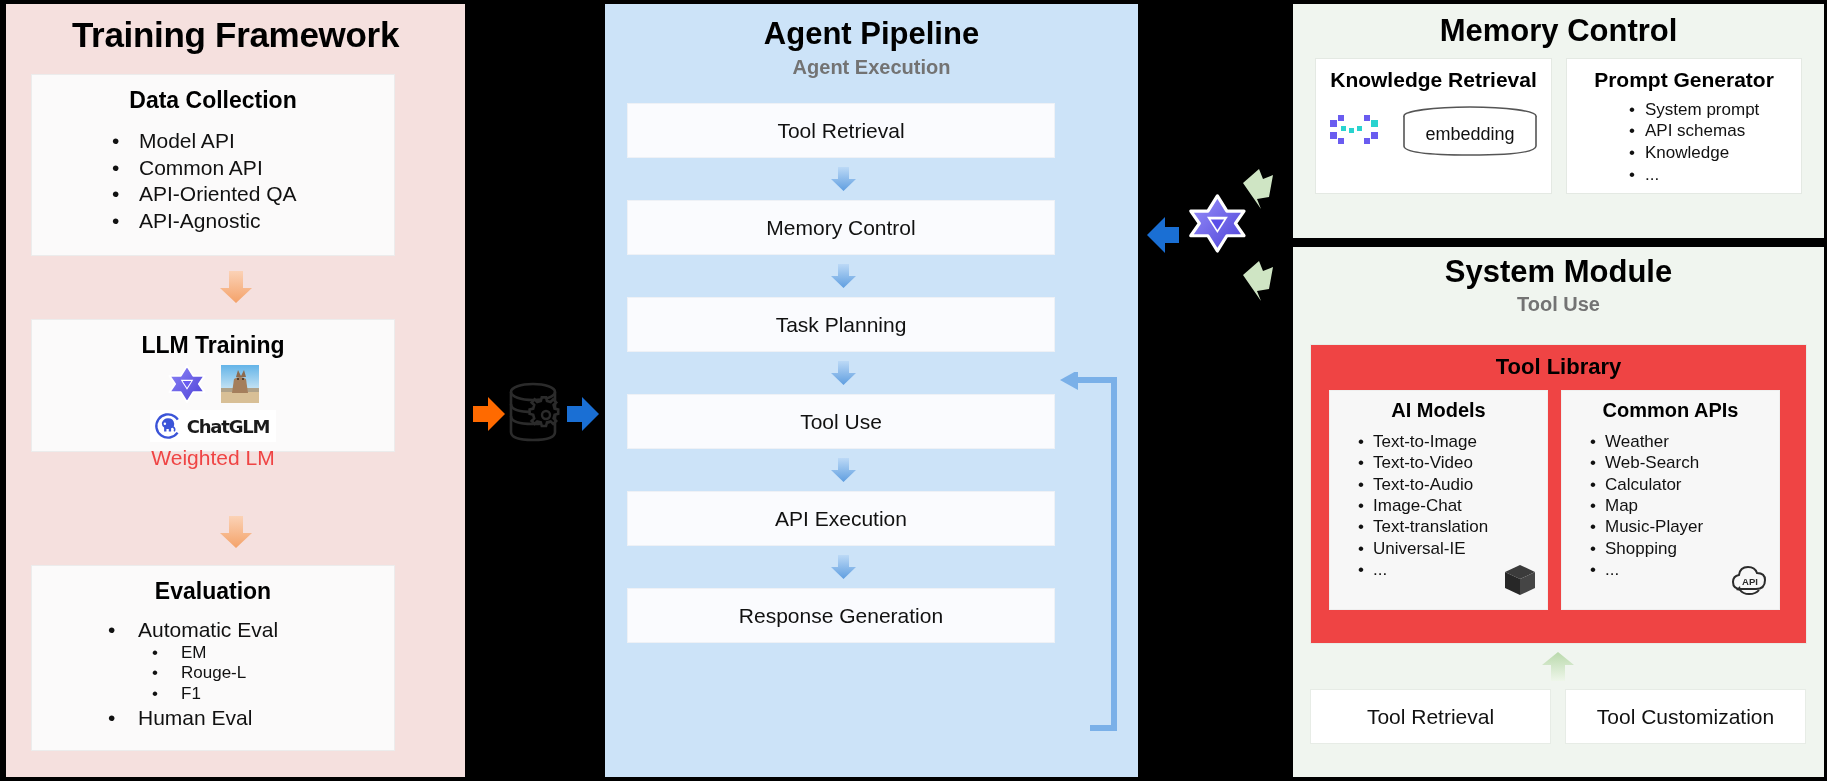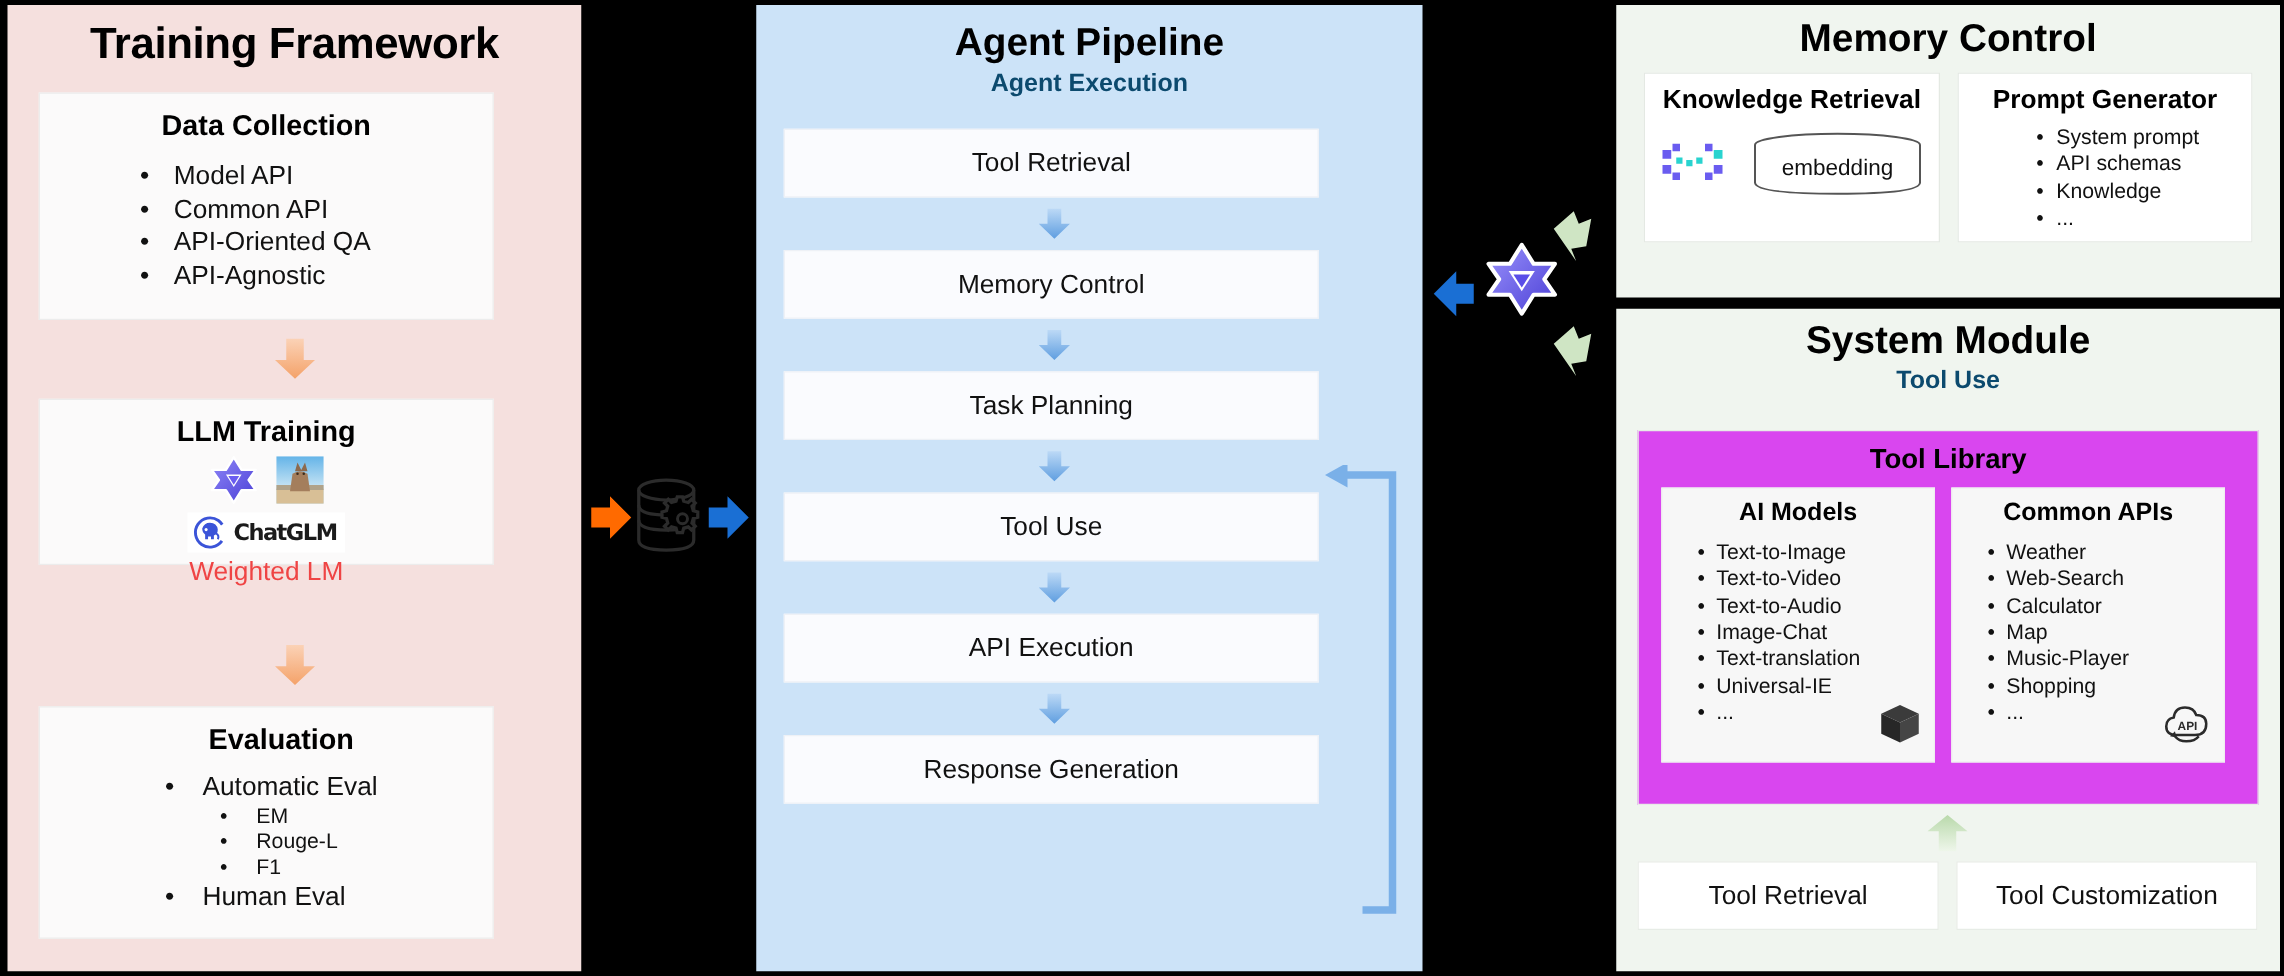--- a/index.html
+++ b/index.html
@@ -15,21 +15,21 @@
   .panel { position: absolute; }
   .panel-title {
     text-align: center;
     font-weight: bold;
     color: #000;
     line-height: 1.05;
   }
   .panel-subtitle {
     text-align: center;
     font-weight: bold;
-    color: #0c4a6e;
+    color: #737373;
   }
   .card {
     background: #fbfafa;
     border: 1px solid #ececec;
   }
   .card-title {
     text-align: center;
     font-weight: bold;
     color: #000;
   }
@@ -40,21 +40,21 @@
   
   #training-framework {
     left: 6px; top: 4px; width: 459px; height: 773px;
     background: #f5e0de;
   }
   #tf-title { font-size: 35px; margin-top: 13px; letter-spacing: -0.3px; }
 
   .tf-card { position: absolute; left: 25px; width: 364px; }
   #tf-card-data { top: 70px; height: 182px; }
   #tf-card-llm  { top: 315px; height: 133px; }
-  #tf-card-eval { top: 561px; height: 186px; padding-left: 24px; }
+  #tf-card-eval { top: 561px; height: 186px; }
 
   .tf-card .card-title { font-size: 23px; margin-top: 12px; }
 
   #tf-data-list { margin: 14px 0 0 80px; font-size: 21px; line-height: 1.27; }
   #tf-data-list li .bullet { width: 27px; }
 
   #tf-eval-list { margin: 12px 0 0 76px; font-size: 21px; line-height: 1.22; }
   #tf-eval-list li .bullet { width: 30px; }
   #tf-eval-list li.sub { font-size: 17px; margin-left: 44px; }
   #tf-eval-list li.sub .bullet { width: 29px; }
@@ -129,21 +129,21 @@
   
   #system-module {
     left: 1293px; top: 247px; width: 531px; height: 530px;
     background: #f0f5ef;
   }
   #sm-title { font-size: 31px; margin-top: 9px; }
   #sm-subtitle { font-size: 20px; margin-top: 4px; }
 
   #tool-library {
     position: absolute; left: 17px; top: 97px; width: 497px; height: 300px;
-    background: #d946ef; border: 1px solid #e7ece6;
+    background: #ef4444; border: 1px solid #e7ece6;
   }
   #tl-title { font-size: 22px; font-weight: bold; text-align:center; margin-top: 9px; }
   #tl-cards { display:flex; gap: 13px; padding: 0 18px; margin-top: 10px; }
   .tl-card {
     position: relative;
     width: 219px; height: 220px;
     background: #f7f7f7; border: 1px solid #efefef;
   }
   .tl-card-title { font-size: 20px; font-weight: bold; text-align:center; margin-top: 8px; }
   .tl-list { margin: 9px 0 0 28px; font-size: 17px; line-height: 1.255; }

